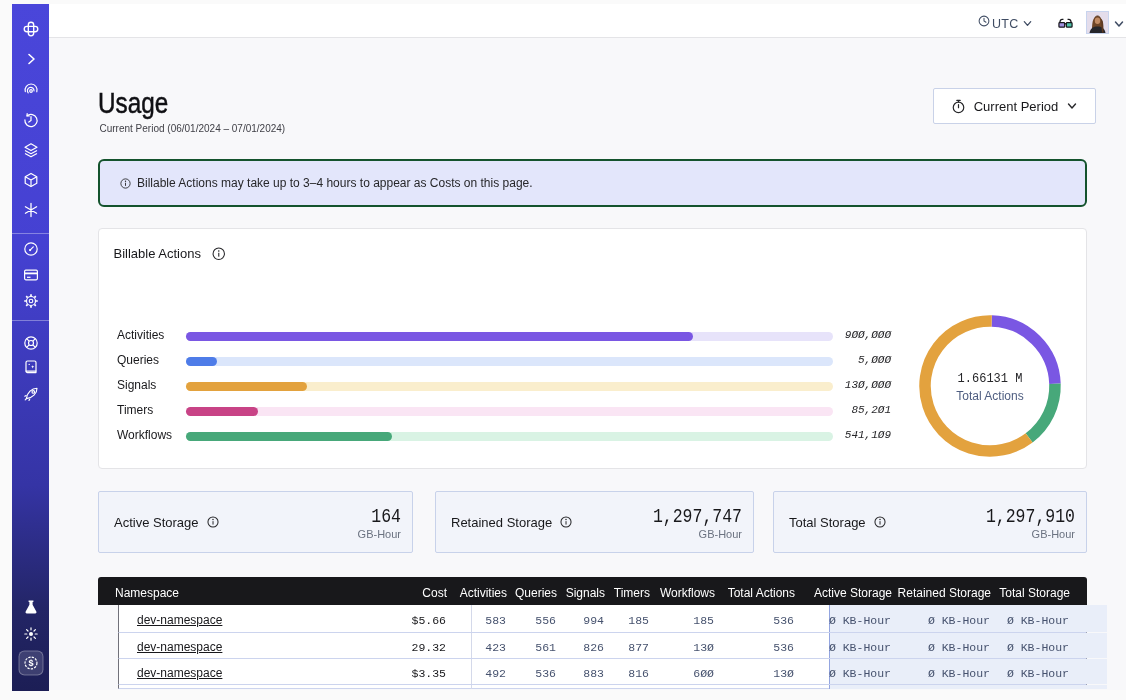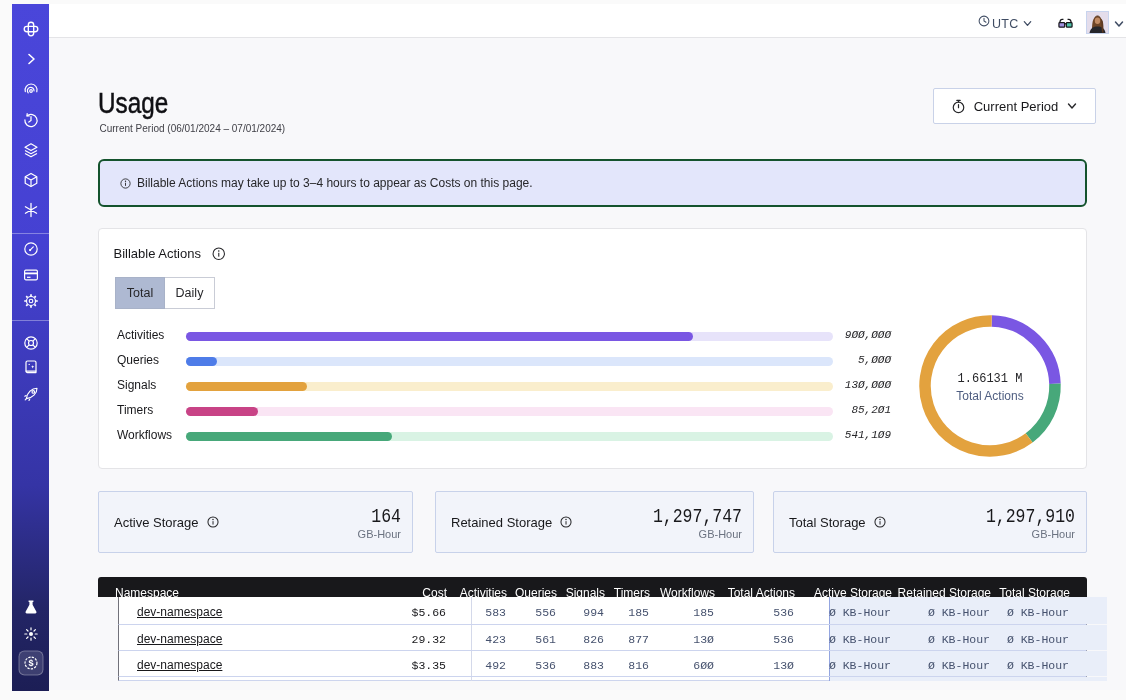--- a/index.html
+++ b/index.html
@@ -49,21 +49,21 @@
   .bval { position:absolute; left:700px; width:92px; top:-3px; text-align:right; font-size:11px; color:#27272a;font-style:italic; }
 
   
   .scard { position:absolute; top:452.5px; height:62px; background:#f2f4fa; border:1px solid #c8d2ea; border-radius:2px; }
   .scard .t { position:absolute; left:15px; top:23px; font-size:13px; font-weight:500; color:#18181b; display:flex; align-items:center; gap:8px; }
   .scard .num { position:absolute; right:11px; top:13px; font-size:16.5px; color:#18181b; text-align:right; transform:scaleY(1.2); transform-origin:top right; }
   .scard .unit { position:absolute; right:11px; top:36px; font-size:11px; color:#6b7280; text-align:right; }
 
   
   #tbl { position:absolute; left:49px; top:539px; width:989px; }
-  #thead { position:relative; height:20px; background:#18181b; border-radius:3px 3px 0 0; color:#fff; font-size:12px; font-weight:400; }
+  #thead { position:relative; height:28px; background:#18181b; border-radius:3px 3px 0 0; color:#fff; font-size:12px; font-weight:400; }
   #thead span { position:absolute; top:9px; text-align:right; }
   .trow { position:relative; height:26px; background:#fff; border-bottom:1px solid #ccd4ee; border-left:1px solid #71717a; border-right:1px solid #71717a;margin-left:20px; }
   .trow .c { position:absolute; top:6px; font-size:12px; text-align:right; }
   .trow .mono { font-size:11.5px; padding-top:0.5px; }
   .costc { color:#18181b !important; }
   .trow .stor { position:absolute; left:710px; top:0; width:278px; height:25px; background:#e9eef9; border-left:1px solid #93a5e0; }
   .vline { position:absolute; left:352px; top:0; width:1px; height:25px; background:#d4d9ea; }
   .ns { color:#18181b; text-decoration:underline; text-align:left; }
   .numc { color:#46526e; }
 </style>
@@ -224,24 +224,20 @@
   </div>
 
   <div id="bcard">
     <div class="title">Billable Actions
       <svg style="margin-left:7px;vertical-align:-2.5px" width="13.5" height="13.5" viewBox="0 0 14 14">
           <circle cx="7" cy="7" r="5.9" fill="none" stroke="#27272a" stroke-width="1.1"></circle>
           <rect x="6.45" y="6" width="1.15" height="4" fill="#27272a"></rect>
           <circle cx="7" cy="4.1" r="0.85" fill="#27272a"></circle>
         </svg>
     </div>
-    <div id="tabs">
-        <div class="tab on">Total</div>
-        <div class="tab off">Daily</div>
-      </div>
     <div class="brow" style="top:103px">
       <div class="blabel">Activities</div>
       <div class="btrack" style="background:#e7e3fa"></div>
       <div class="bfill" style="width:507px;background:#7a57e3"></div>
       <div class="bval mono">9ØØ,ØØØ</div>
     </div>
     <div class="brow" style="top:128px">
       <div class="blabel">Queries</div>
       <div class="btrack" style="background:#dbe6fb"></div>
       <div class="bfill" style="width:31px;background:#4e7ce8"></div>

